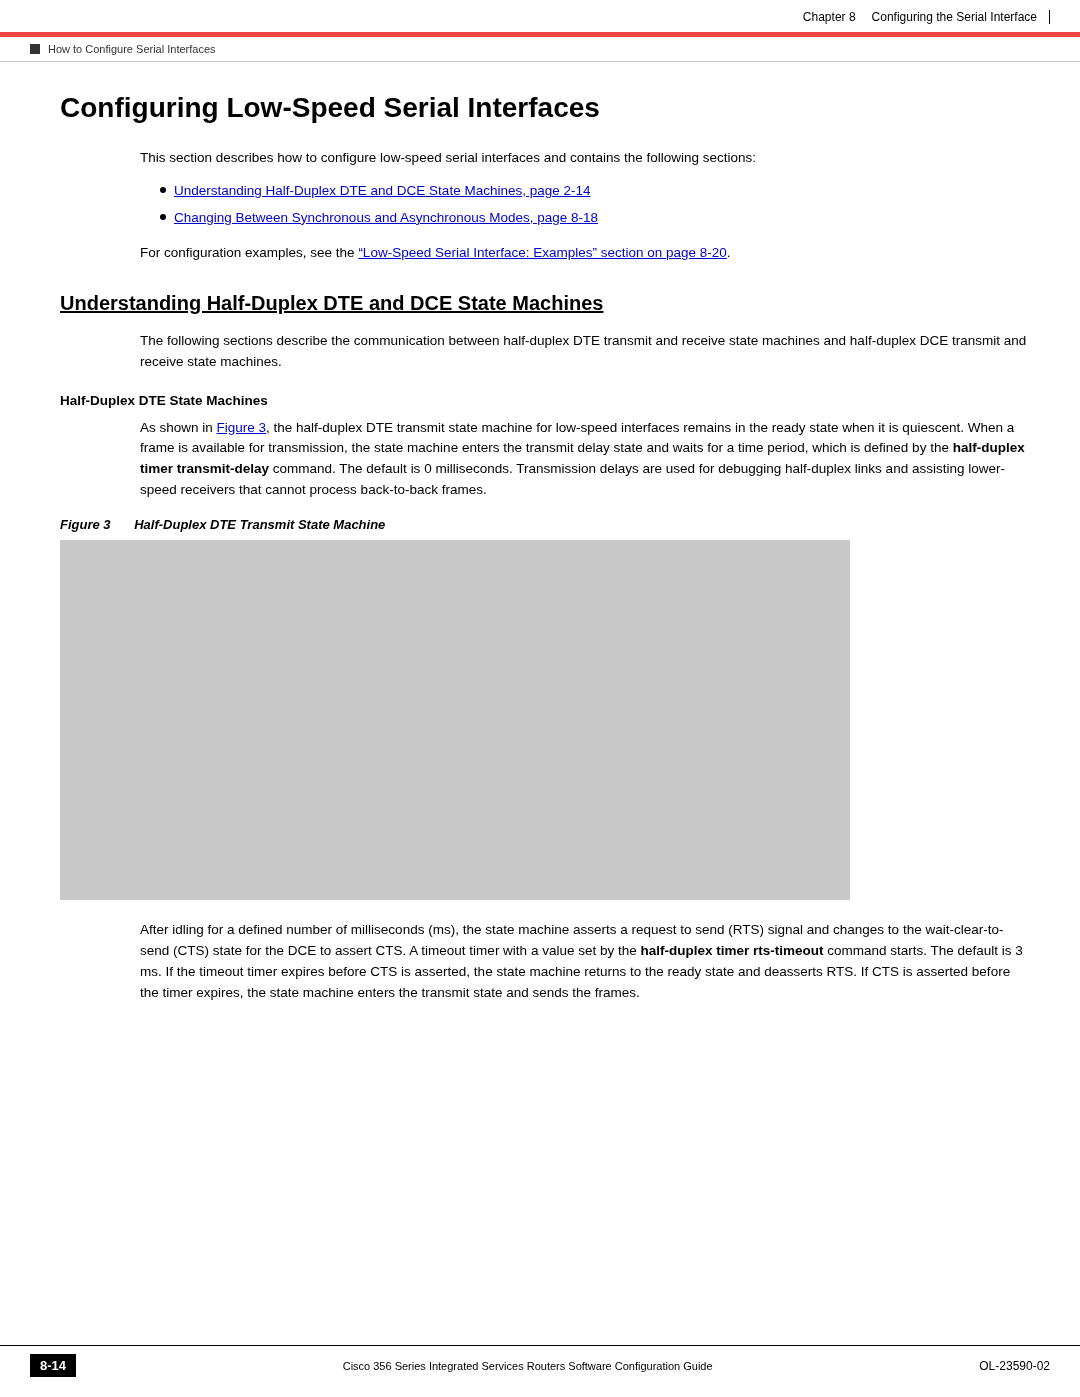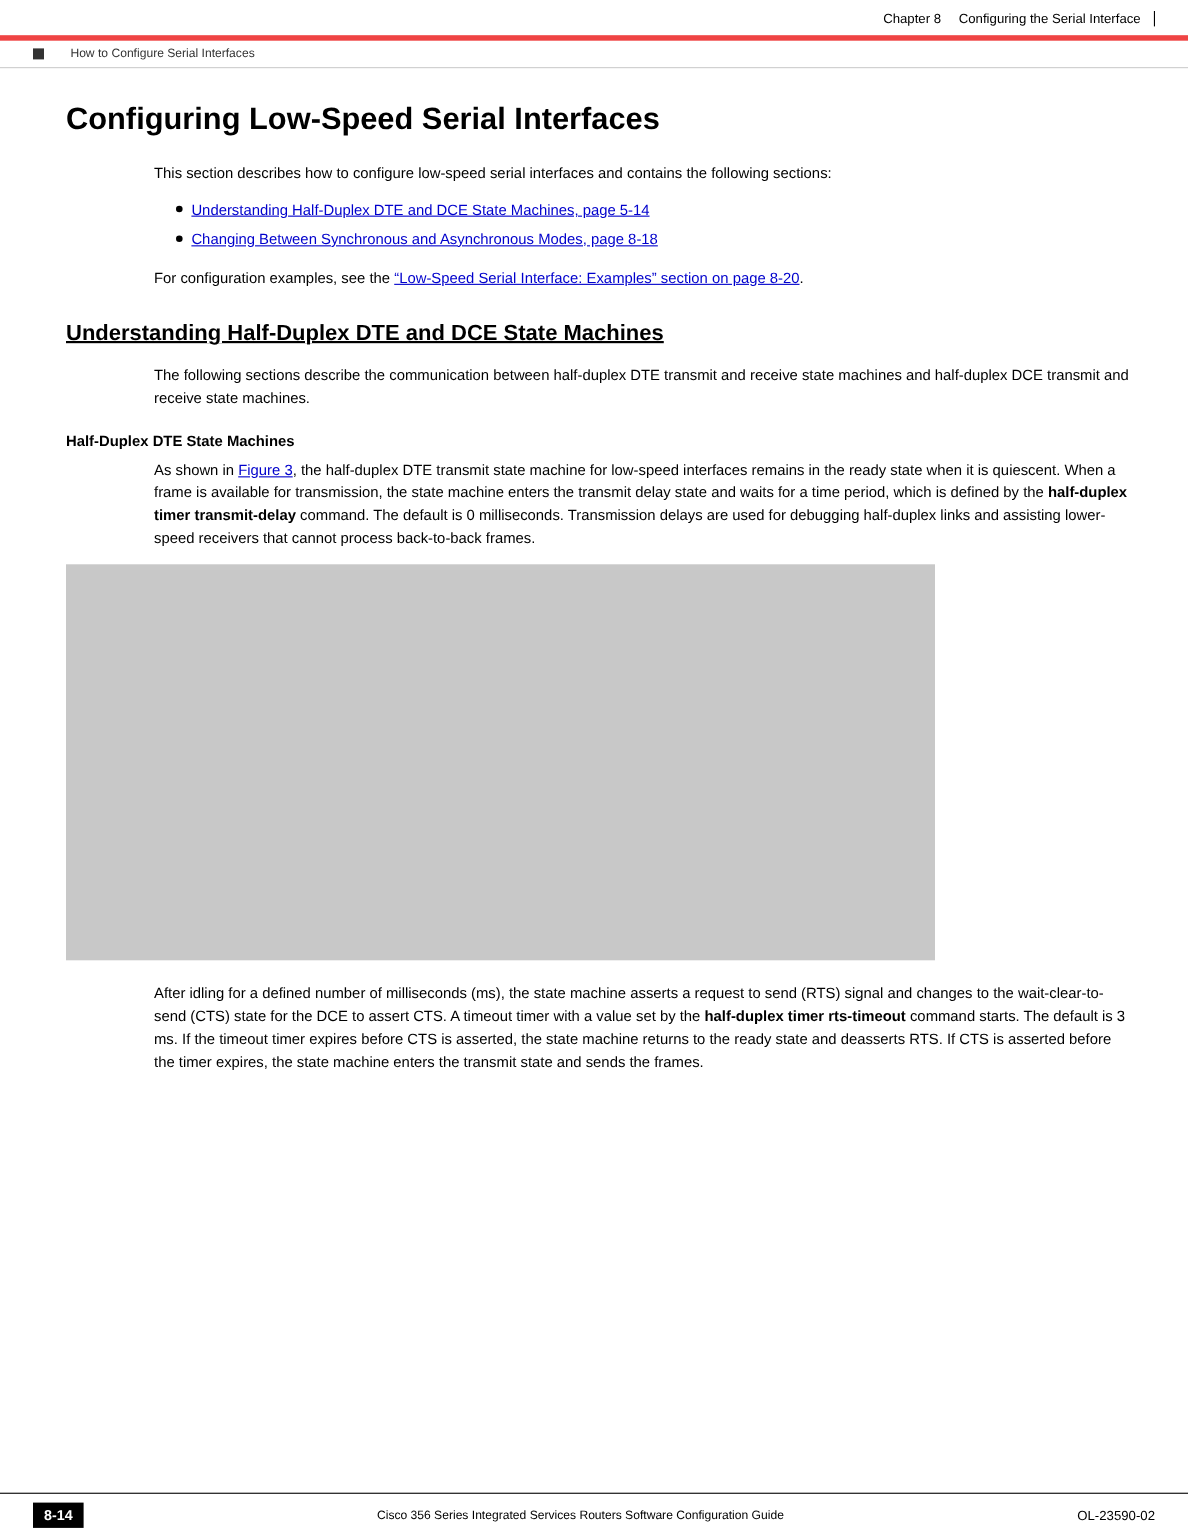--- a/index.html
+++ b/index.html
@@ -45,21 +45,21 @@
     }
 
     
     .breadcrumb-bar {
       padding: 6px 30px;
       border-bottom: 1px solid #ccc;
       font-size: 11px;
       color: #333;
       display: flex;
       align-items: center;
-      gap: 20px;
+      gap: 4px;
     }
 
     .breadcrumb-icon {
       width: 10px;
       height: 10px;
       background: #333;
       display: inline-block;
       margin-right: 4px;
     }
 
@@ -166,21 +166,21 @@
     }
 
     
     strong {
       font-weight: bold;
     }
 
     
     .page-footer {
       position: absolute;
-      bottom: 0;
+      bottom: 12px;
       left: 0;
       right: 0;
       border-top: 1px solid #000;
       display: flex;
       align-items: center;
       justify-content: space-between;
       padding: 8px 30px;
     }
 
     .footer-page-num {
@@ -223,21 +223,21 @@
 
   <h1 class="page-title">Configuring Low-Speed Serial Interfaces</h1>
 
   <p class="body-text">
     <span>This section describes how to configure low-speed serial interfaces and contains the following sections:</span>
   </p>
 
   <ul class="bullet-list">
     <li>
       <span class="bullet-dot"></span>
-      <span class="link-text">Understanding Half-Duplex DTE and DCE State Machines, page 5-14</span>
+      <span class="link-text">Understanding Half-Duplex DTE and DCE State Machines, page 2-14</span>
     </li>
     <li>
       <span class="bullet-dot"></span>
       <span class="link-text">Changing Between Synchronous and Asynchronous Modes, page 8-18</span>
     </li>
   </ul>
 
   <p class="body-text">
     <span>For configuration examples, see the </span><span class="link-text">“Low-Speed Serial Interface: Examples” section on page 8-20</span><span>.</span>
   </p>
@@ -245,20 +245,24 @@
   <h2 class="section-h2">Understanding Half-Duplex DTE and DCE State Machines</h2>
 
   <p class="body-text">The following sections describe the communication between half-duplex DTE transmit and receive state machines and half-duplex DCE transmit and receive state machines.</p>
 
   <h3 class="subsection-h3">Half-Duplex DTE State Machines</h3>
 
   <p class="body-text">
     <span>As shown in </span><span class="link-text">Figure 3</span><span>, the half-duplex DTE transmit state machine for low-speed interfaces remains in the ready state when it is quiescent. When a frame is available for transmission, the state machine enters the transmit delay state and waits for a time period, which is defined by the </span><strong>half-duplex timer transmit-delay</strong><span> command. The default is 0 milliseconds. Transmission delays are used for debugging half-duplex links and assisting lower-speed receivers that cannot process back-to-back frames.</span>
   </p>
 
+  <div class="figure-caption">
+    <span class="figure-num">Figure 3</span>
+    <span class="figure-title">Half-Duplex DTE Transmit State Machine</span>
+  </div>
 
   <div class="figure-image"></div>
 
   <p class="body-text">
     <span>After idling for a defined number of milliseconds (ms), the state machine asserts a request to send (RTS) signal and changes to the wait-clear-to-send (CTS) state for the DCE to assert CTS. A timeout timer with a value set by the </span><strong>half-duplex timer rts-timeout</strong><span> command starts. The default is 3 ms. If the timeout timer expires before CTS is asserted, the state machine returns to the ready state and deasserts RTS. If CTS is asserted before the timer expires, the state machine enters the transmit state and sends the frames.</span>
   </p>
 
 </div>
 
 <div class="page-footer">

